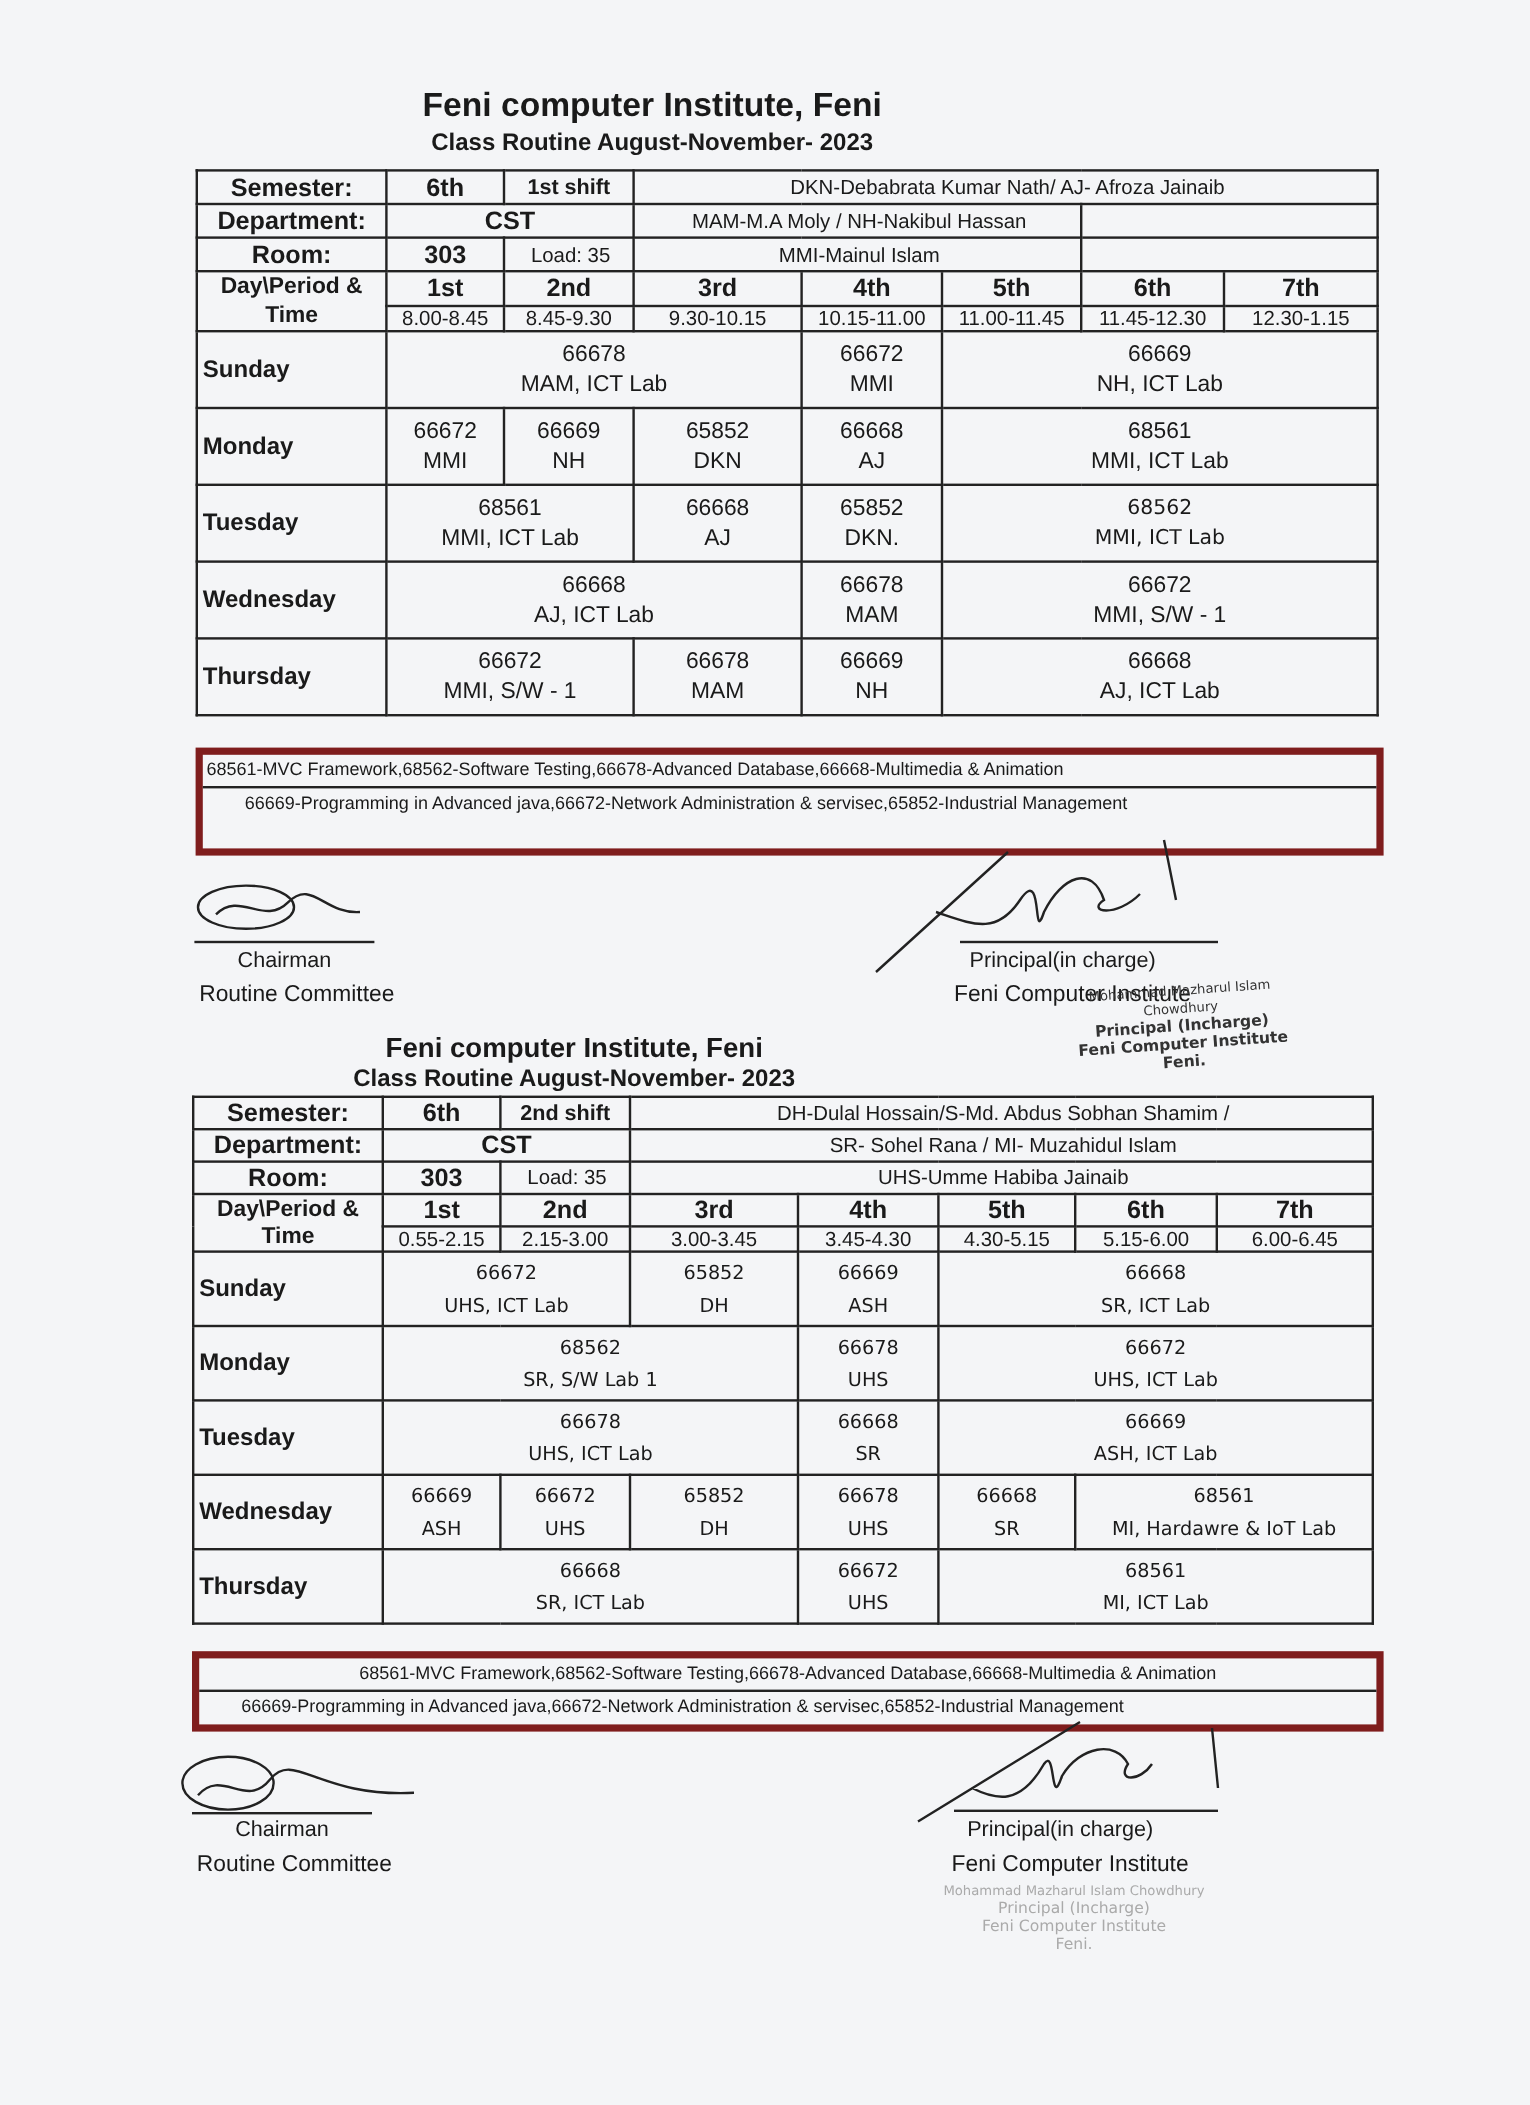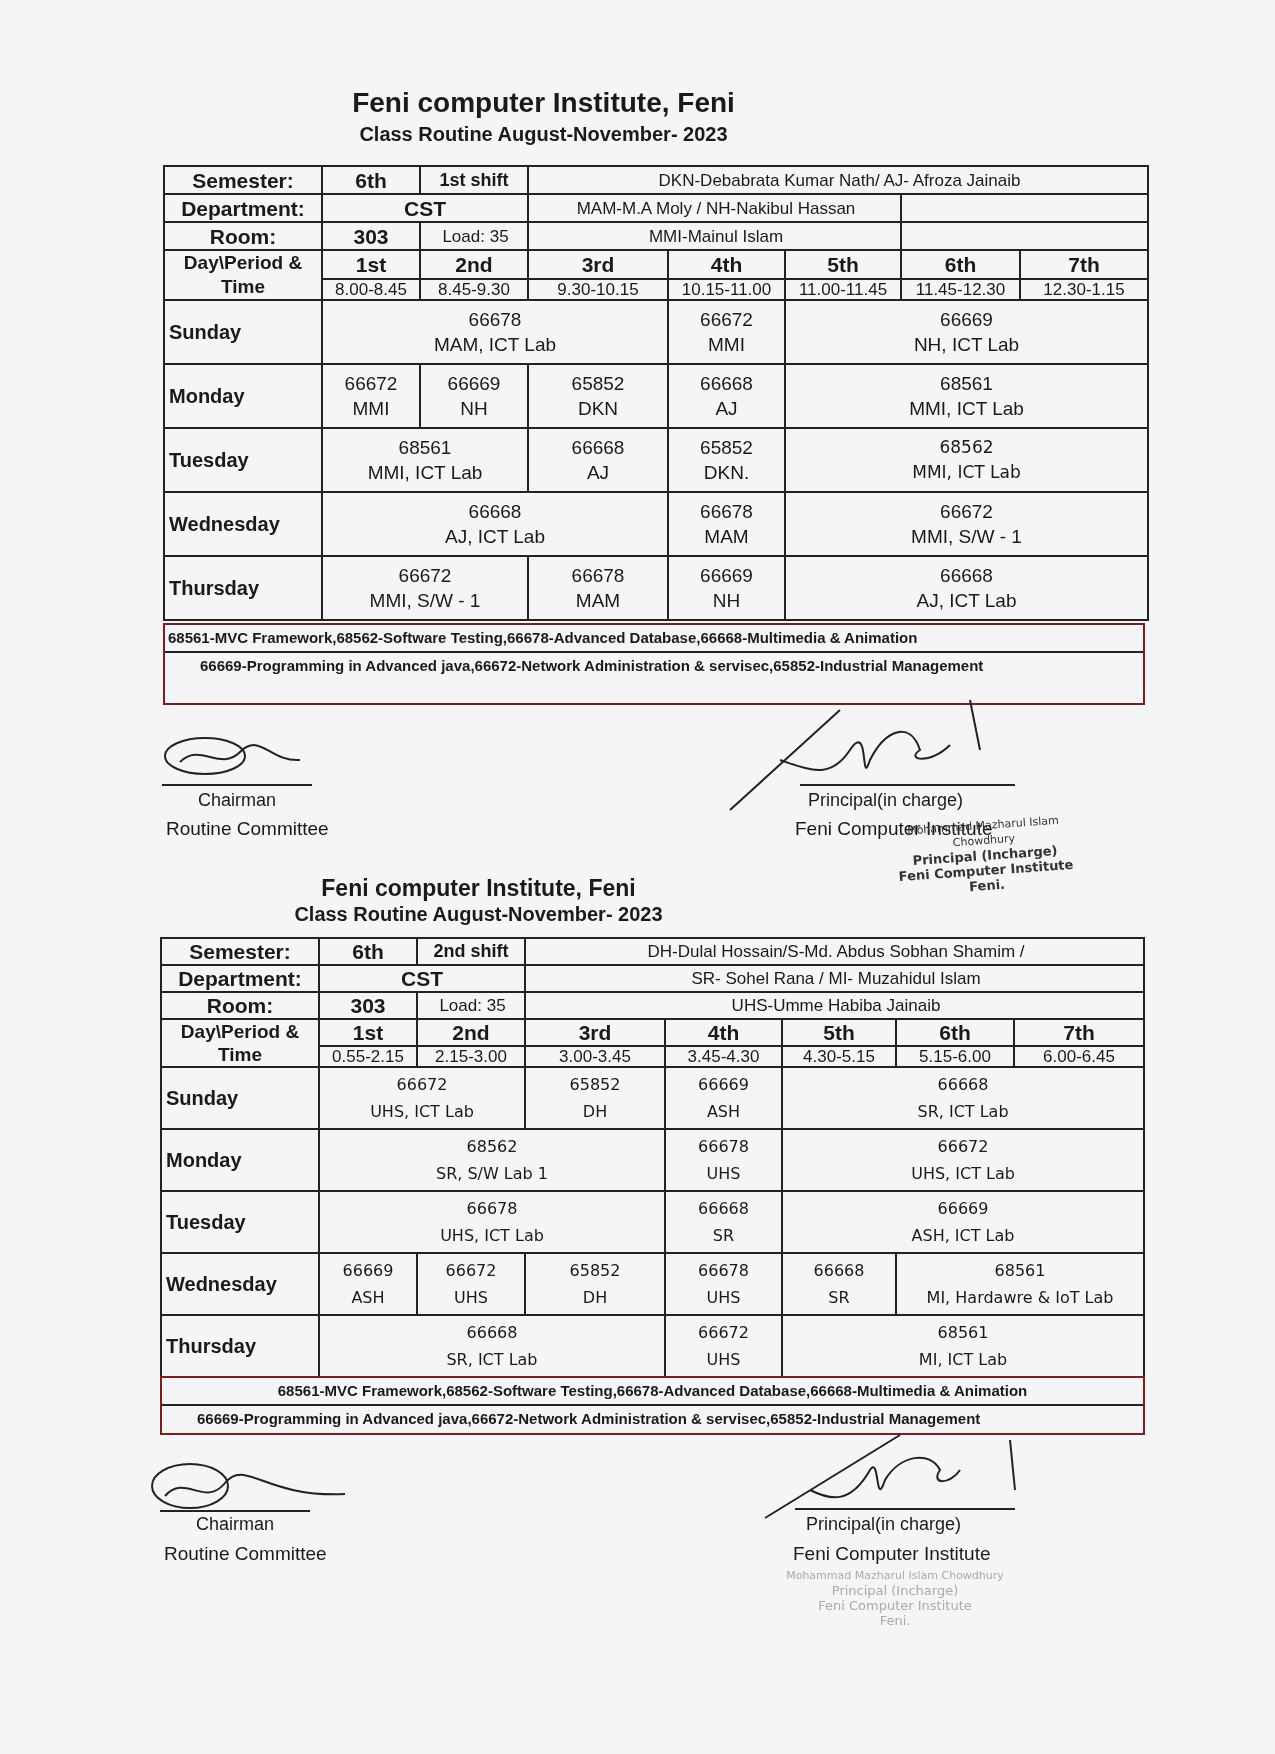--- a/index.html
+++ b/index.html
@@ -1,29 +1,29 @@
 <!DOCTYPE html>
 <html><head>
 <meta charset="utf-8">
 <style>
   html, body { margin:0; padding:0; }
   body { width:1275px; height:1754px; background:#f4f5f7; position:relative; overflow:hidden; font-family:"Liberation Sans", sans-serif; color:#1a1a1a; }
   .page { position:absolute; left:0; top:0; width:1275px; height:1754px; }
-  .title { position:absolute; left:0; width:1087px; text-align:center; font-weight:bold;margin-top:15px; }
+  .title { position:absolute; left:0; width:1087px; text-align:center; font-weight:bold; }
   .t1 { font-size:28px; }
   .t2 { font-size:20px; }
-  table.rt { position:absolute; border-collapse:collapse; table-layout:fixed;margin-top:24px; }
+  table.rt { position:absolute; border-collapse:collapse; table-layout:fixed; }
   table.rt td { border:2px solid #222; padding:0; text-align:center; vertical-align:middle; font-size:19px; line-height:25px; overflow:hidden; white-space:nowrap; }
   .lbl { font-weight:bold; font-size:21px !important; }
   .per { font-weight:bold; font-size:21px !important; }
   .tm { font-size:17px !important; line-height:19px !important; }
   .day { text-align:left !important; padding-left:4px !important; font-weight:bold; font-size:20px !important; }
   .left { text-align:center; padding-left:3px !important; font-size:17px !important; }
   .calibri td.cell { font-family:"DejaVu Sans", sans-serif; font-size:16px; line-height:27px; }
-  .legend { position:absolute; border:2px solid #7f1d1d; background:transparent;font-weight:bold; }
+  .legend { position:absolute; border:6px solid #7f1d1d; background:transparent; }
   .legend div { font-size:15px; padding:2px 3px; height:22px; line-height:22px; white-space:nowrap; border-bottom:2px solid #222; }
   .legend div.last { border-bottom:none;padding-left:35px; }
   .sig { position:absolute; font-size:18px; }
   .sigline { position:absolute; border-top:2px solid #222; }
   .stamp { position:absolute; font-family:"DejaVu Sans", sans-serif; font-size:13px; text-align:center; line-height:15px; color:#333; transform:rotate(-4deg); }
   svg.scribble { position:absolute; }
 </style>
 </head>
 <body>
 

